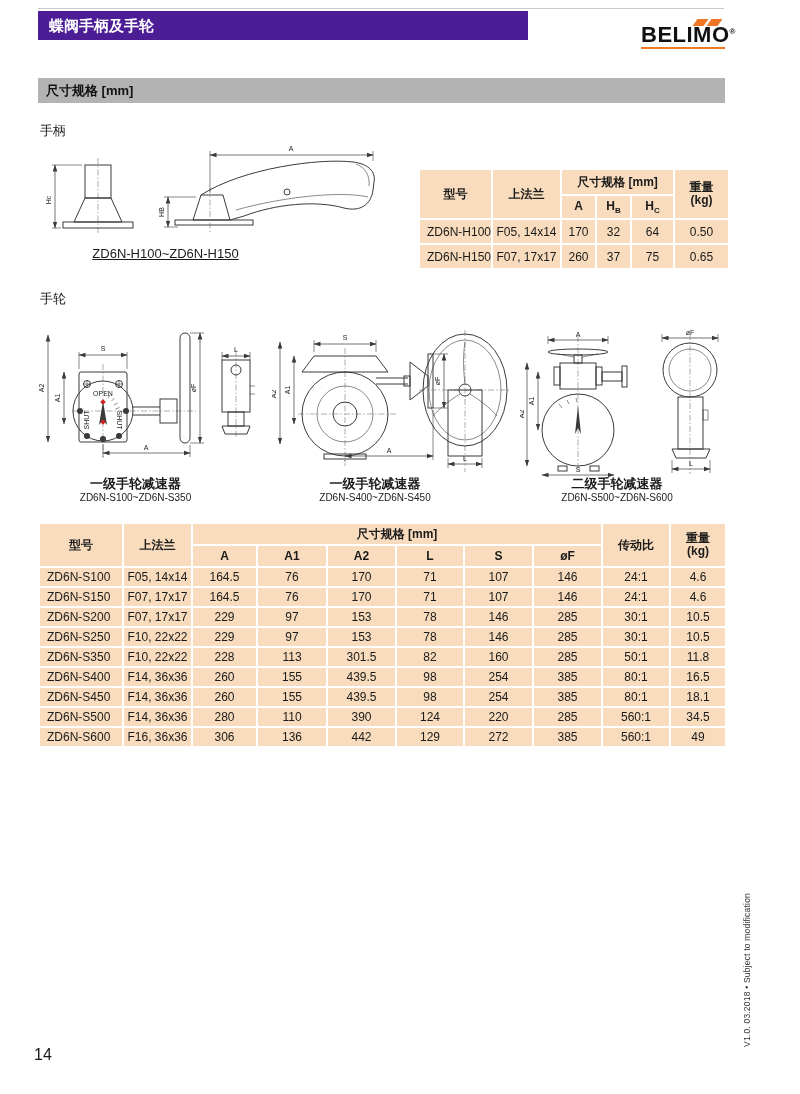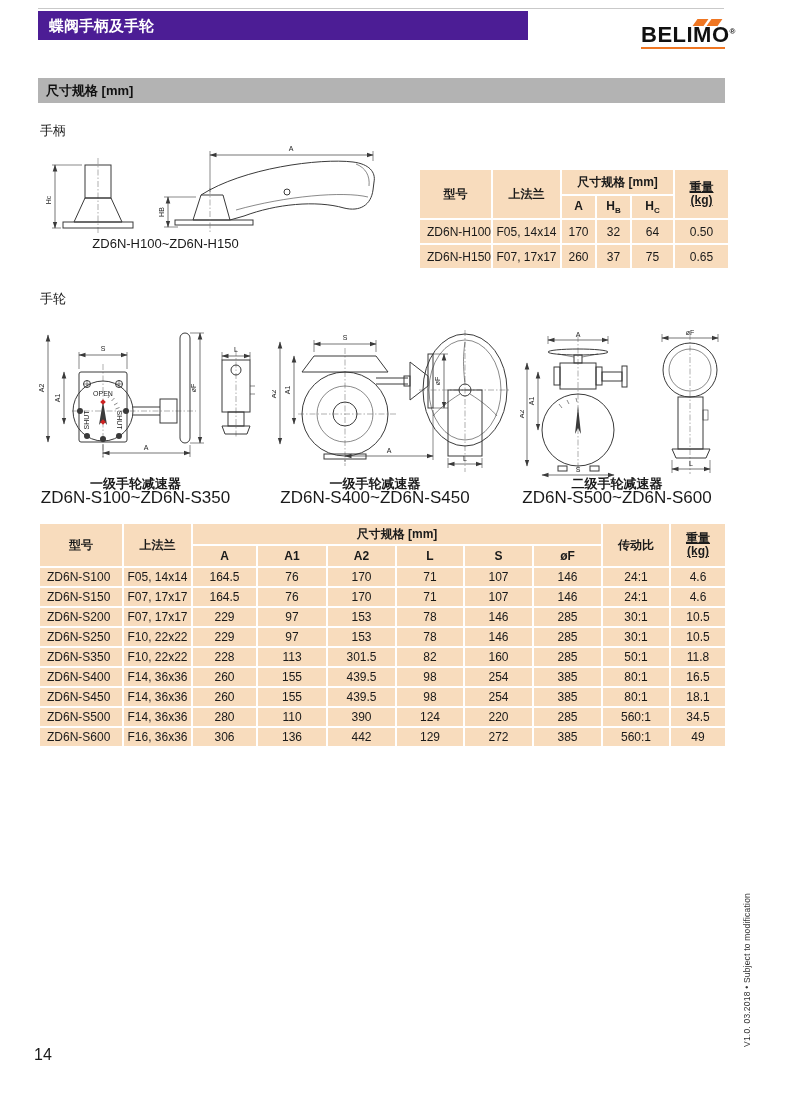--- a/index.html
+++ b/index.html
@@ -22,31 +22,31 @@
 
   .tech{position:absolute;}
   .tech .ln{stroke:#3a3a3a;stroke-width:1;fill:none;}
   .tech .thin{stroke:#3a3a3a;stroke-width:.6;fill:none;}
   .tech .dim{stroke:#3a3a3a;stroke-width:.7;fill:none;}
   .tech .cl{stroke:#7a7a7a;stroke-width:.6;stroke-dasharray:6 2 1.5 2;fill:none;}
   .tech .fillb{fill:#3a3a3a;stroke:none;}
   .tech .red{fill:#c22;stroke:none;}
   .tech text{fill:#222;font-size:7px;font-family:"Liberation Sans","DejaVu Sans",sans-serif;}
 
-  .handle-caption{position:absolute;top:236px;left:58px;width:215px;text-align:center;font-size:13px;}
+  .handle-caption{position:absolute;top:246px;left:58px;width:215px;text-align:center;font-size:13px;text-decoration:underline;}
   .cap{position:absolute;top:477px;text-align:center;font-size:13px;line-height:14px;}
   .cap .l1{font-weight:bold;}
-  .cap .l2{font-size:17px;}
+  .cap .l2{font-size:10px;}
 
   table.dim-table{border-collapse:collapse;position:absolute;background:#F8DCBD;table-layout:fixed;}
   .dim-table th,.dim-table td{border:2px solid #fff;background:#F8DCBD;font-size:12px;text-align:center;
                               padding:0;overflow:hidden;white-space:nowrap;}
   .dim-table th{font-weight:bold;}
   .dim-table sub{font-size:8px;}
-  .wt div{line-height:13px;text-decoration:underline;}
+  .wt div{line-height:13px;}
   .handle-tbl{left:418px;top:168px;}
   .handle-tbl thead tr.r1 th{height:24px;}
   .handle-tbl thead tr.r2 th{height:22px;}
   .handle-tbl tbody td{height:23px;}
   .big-tbl{left:38px;top:522px;}
   .big-tbl thead tr.r1 th{height:20px;}
   .big-tbl thead tr.r2 th{height:20px;}
   .big-tbl tbody td{height:18px;}
   .dim-table td.model-cell{text-align:left;padding-left:7px;}
 

